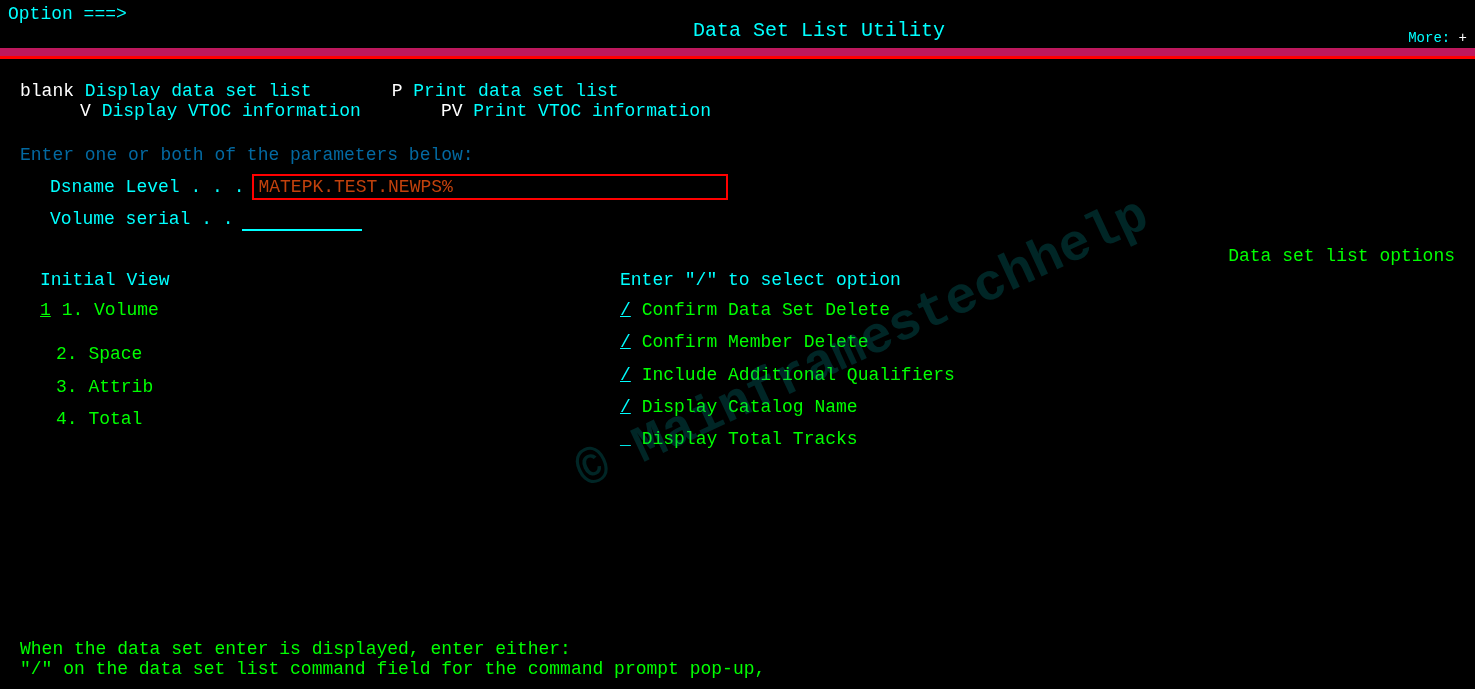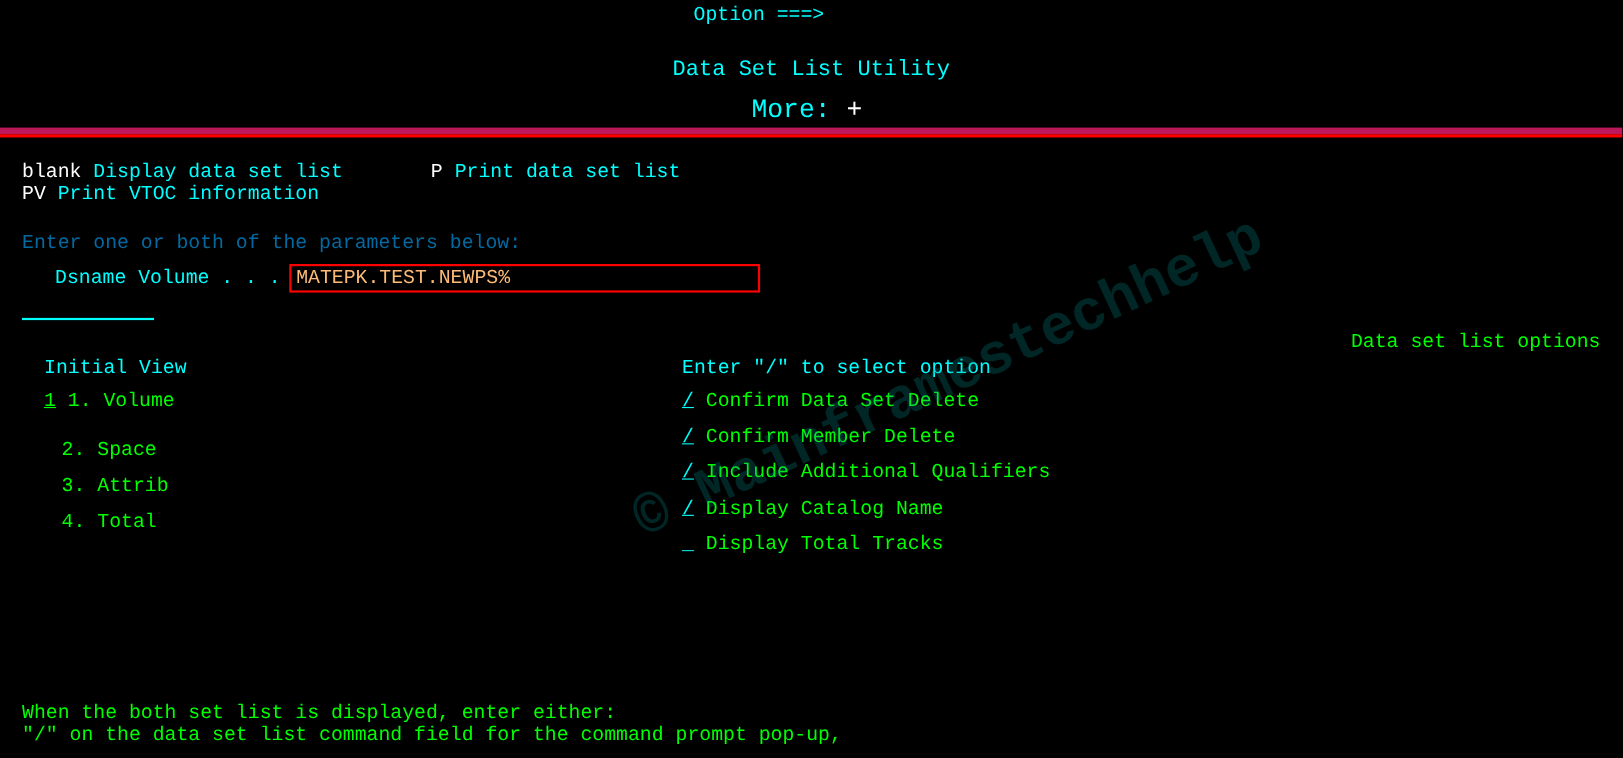--- a/index.html
+++ b/index.html
@@ -23,24 +23,23 @@
       width: 1475px;
       height: 689px;
       background: #000000;
       padding: 0;
       position: relative;
     }
 
     .top-bar {
       display: flex;
       justify-content: space-between;
-      align-items: center;
-      border-bottom: 6px solid #be185d;
+      align-items: flex-end;
+      border-bottom: 8px solid #be185d;
       padding-bottom: 2px;
-      flex-direction: column;
     }
 
     .title-area {
       text-align: center;
       flex: 1;
       color: #00ffff;
       font-size: 20px;
       padding: 6px 0 4px 0;
     }
 
@@ -54,21 +53,21 @@
       outline: none;
       color: #00ff00;
       font-family: 'Courier New', Courier, monospace;
       font-size: 19px;
       width: 200px;
       caret-color: #00ff00;
     }
 
     .more-area {
       color: #00ffff;
-      font-size: 24px;
+      font-size: 14px;
       padding: 8px 8px 0 0;
       white-space: nowrap;
     }
 
     .more-plus {
       color: #ffffff;
     }
 
     .divider-row {
       height: 3px;
@@ -88,26 +87,26 @@
       color: #ffffff;
     }
 
     .green {
       color: #0369a1;
     }
 
     .dsname-input-box {
       border: 2px solid #ff0000;
       background: transparent;
-      color: #fdba74;
+      color: #c2410c;
       font-family: 'Courier New', Courier, monospace;
       font-size: 18px;
       padding: 1px 4px;
       outline: none;
-      width: 428px;
+      width: 476px;
     }
 
     .volume-input {
       background: transparent;
       border: none;
       border-bottom: 2px solid #00ffff;
       color: #00ffff;
       font-family: 'Courier New', Courier, monospace;
       font-size: 18px;
       outline: none;
@@ -230,36 +229,41 @@
         <div>
           <span class="white">blank</span>
           <span class="cyan"> Display data set list</span>
         </div>
         <div>
           <span class="white">P</span>
           <span class="cyan"> Print data set list</span>
         </div>
       </div>
       <div style="display: flex; gap: 80px;">
+        <div style="padding-left: 60px;">
+          <span class="white">V</span>
+          <span class="cyan"> Display VTOC information</span>
+        </div>
         <div style="padding-left: 0px;">
           <span class="white">PV</span>
           <span class="cyan"> Print VTOC information</span>
         </div>
       </div>
     </div>
 
     <div class="params-section">
       <div>
         <span class="green">Enter one or both of the parameters below:</span>
       </div>
       <div class="param-row" style="margin-top: 6px; display: flex; align-items: center;">
-        <span class="cyan" style="margin-right: 8px; padding-left: 30px;">Dsname Volume . . .</span>
+        <span class="cyan" style="margin-right: 8px; padding-left: 30px;">Dsname Level . . .</span>
         <input class="dsname-input-box" type="text" value="MATEPK.TEST.NEWPS%" style="">
       </div>
       <div class="param-row" style="display: flex; align-items: center;">
+        <span class="cyan" style="padding-left: 30px; margin-right: 8px;">Volume serial  . .</span>
         <input class="volume-input" type="text" value="" style="">
       </div>
     </div>
 
     <div class="options-section">
       <div class="options-header">Data set list options</div>
       <div class="two-col">
         <div class="left-col">
           <div class="initial-view-label">
             <span style="padding-left: 20px;">Initial View</span>
@@ -299,16 +303,16 @@
           <div class="slash-item">
             <span class="underscore-char">_</span>
             <span>  Display Total Tracks</span>
           </div>
         </div>
       </div>
     </div>
   </div>
 
   <div class="bottom-section">
-    <div>When the both set list is displayed, enter either:</div>
+    <div>When the data set enter is displayed, enter either:</div>
     <div> "/" on the data set list command field for the command prompt pop-up,</div>
   </div>
 </div>
 
 </body></html>

